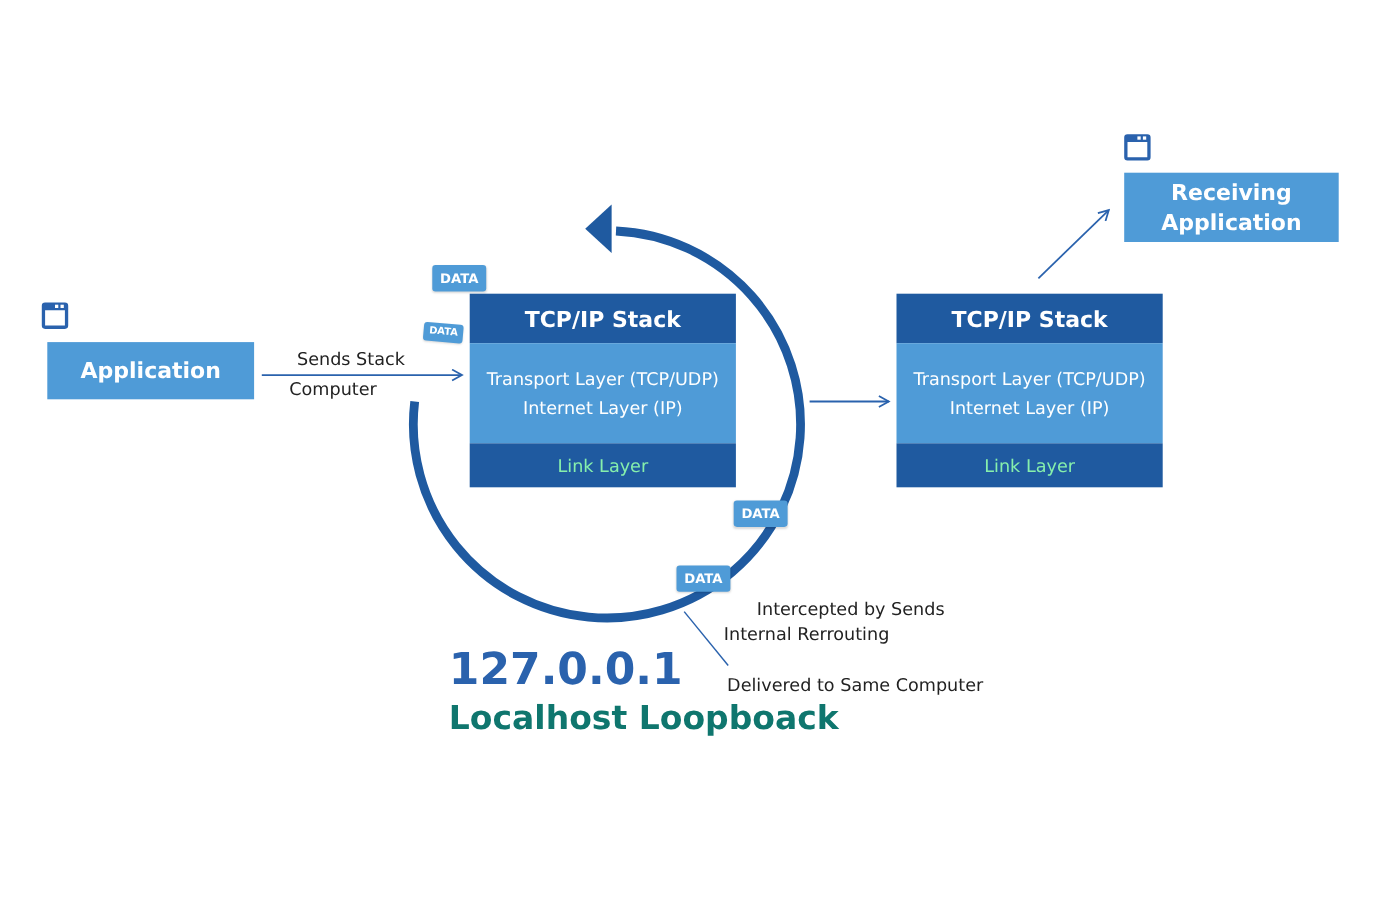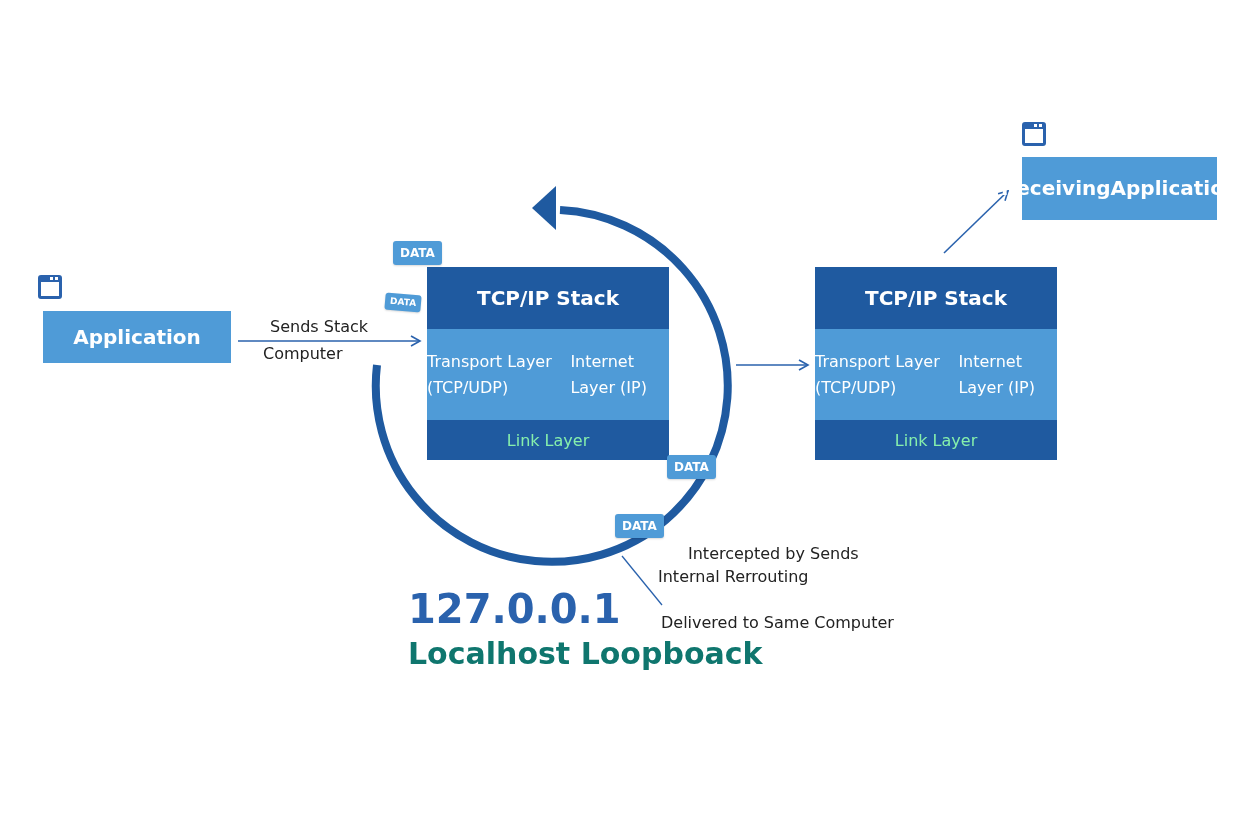--- a/index.html
+++ b/index.html
@@ -19,26 +19,26 @@
   }
   .app-icon::before { right: 6px; }
   .app-icon::after { right: 1px; }
   .light-box {
     background: #4f9bd7; color: #fff; font-weight: bold;
     display: flex; align-items: center; justify-content: center; text-align: center;
     font-size: 20px; line-height: 27px;
   }
   .stack { width: 242px; height: 178px; }
   .stack-head {
-    height: 62px; background: #1f5aa0; color: #fff; font-weight: bold; font-size: 20px;
+    height: 45px; background: #1f5aa0; color: #fff; font-weight: bold; font-size: 20px;
     display: flex; align-items: center; justify-content: center;
   }
   .stack-mid {
     height: 91px; background: #4f9bd7; color: #fff; font-size: 16px; line-height: 26px;
-    display: flex; flex-direction: row; align-items: center; justify-content: center;
+    display: flex; flex-direction: column; align-items: center; justify-content: center;
   }
   .stack-foot {
     height: 40px; background: #1f5aa0; color: #86efac; font-size: 16px;
     display: flex; align-items: center; justify-content: center;
   }
   .data-tag {
     background: #4f9bd7; color: #fff; font-weight: bold; font-size: 12px;
     border-radius: 3px; padding: 6px 7px; line-height: 1;
     box-shadow: 0 1px 2px rgba(0,0,0,0.15);
   }
@@ -89,21 +89,21 @@
 <div class="abs stack" style="left:815px;top:267px">
   <div class="stack-head">TCP/IP Stack</div>
   <div class="stack-mid">
     <span>Transport Layer (TCP/UDP)</span>
     <span>Internet Layer (IP)</span>
   </div>
   <div class="stack-foot">Link Layer</div>
 </div>
 
 <div class="abs app-icon" style="left:1022px;top:122px"></div>
-<div class="abs light-box" style="left:1022px;top:157px;width:195px;height:63px;flex-direction:row">
+<div class="abs light-box" style="left:1022px;top:157px;width:195px;height:63px;flex-direction:column">
   <span>Receiving</span>
   <span>Application</span>
 </div>
 
 <div class="abs data-tag" style="left:393px;top:241px">DATA</div>
 <div class="abs data-tag small" style="left:385px;top:294px">DATA</div>
 <div class="abs data-tag" style="left:667px;top:455px">DATA</div>
 <div class="abs data-tag" style="left:615px;top:514px">DATA</div>
 
 <div class="abs label" style="left:688px;top:542px">Intercepted by Sends</div>

